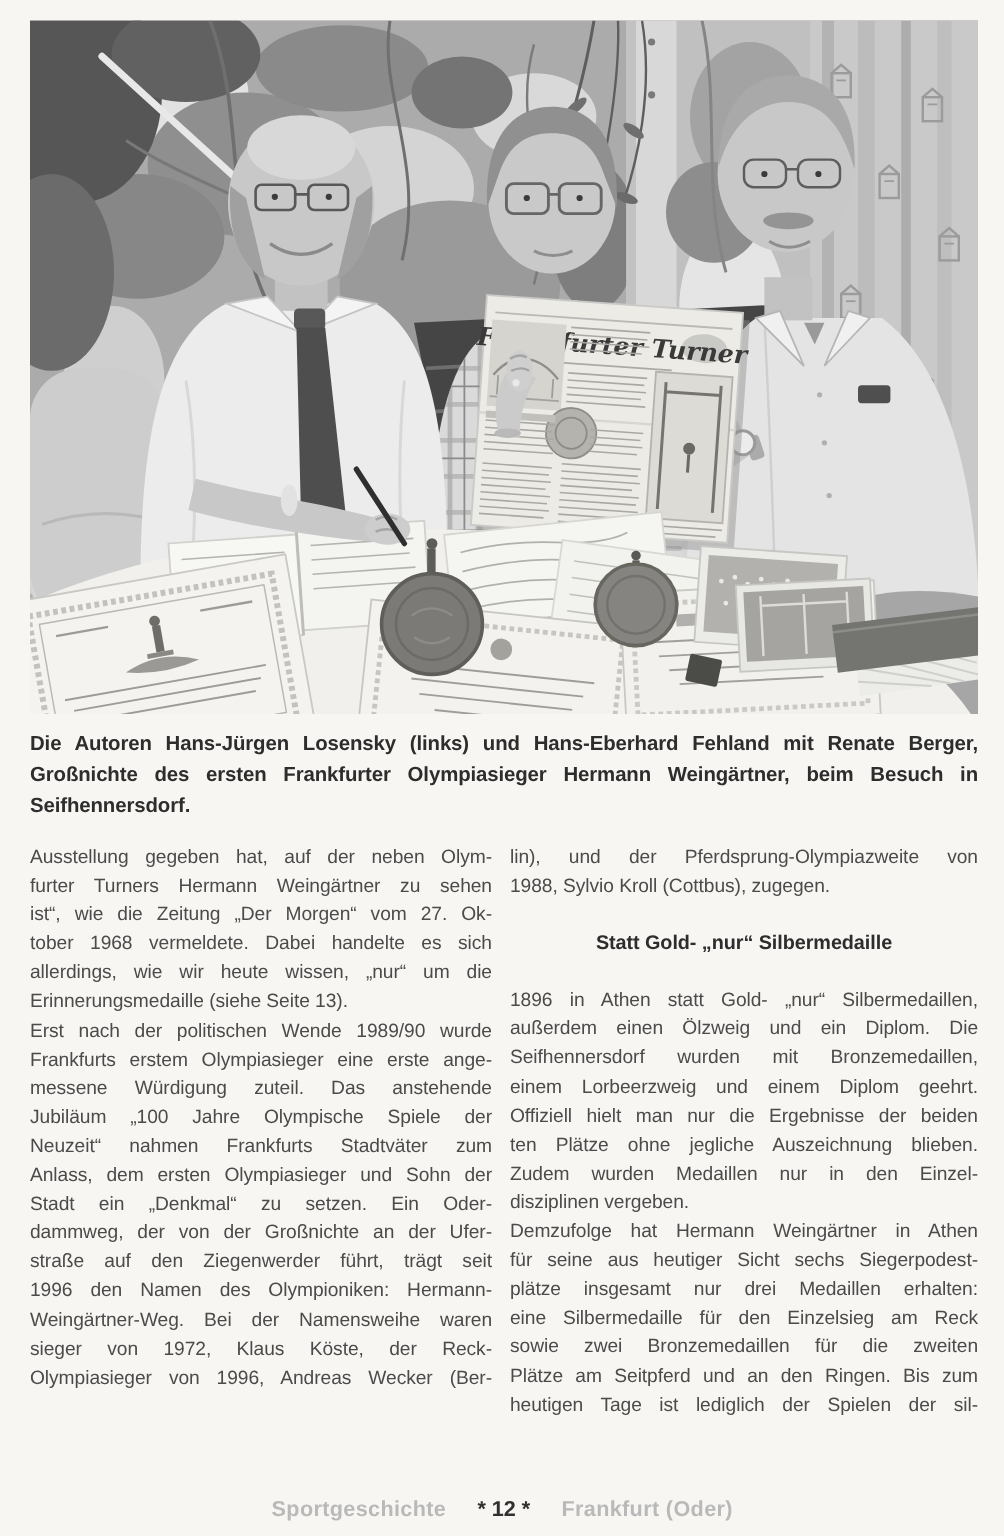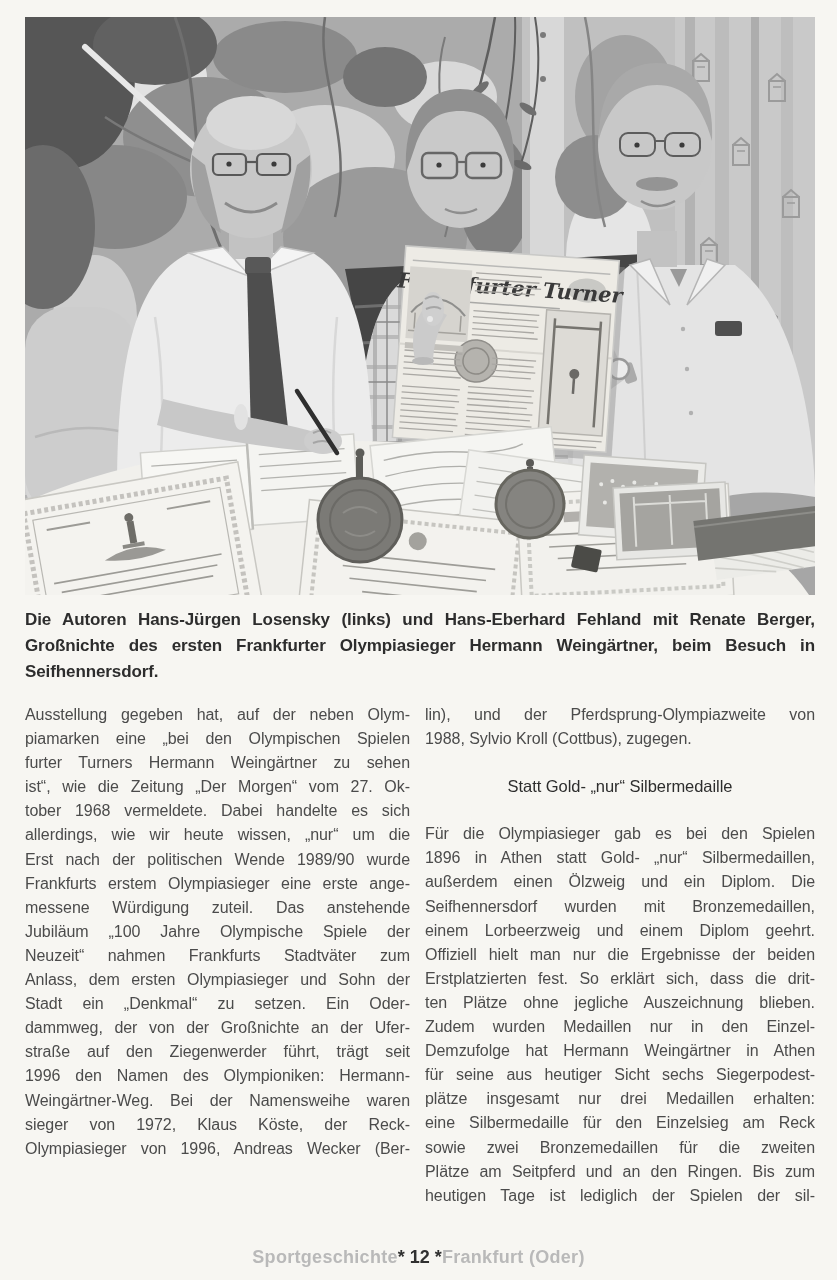--- a/index.html
+++ b/index.html
@@ -29,26 +29,26 @@
     position:absolute;left:25px;top:703px;width:790px;
     display:flex;gap:15px;
     font-size:16px;line-height:24.1px;color:var(--body-text);
     letter-spacing:-0.05px;
   }
   .col-left{width:385px;overflow:hidden;}
   .col-right{width:390px;overflow:hidden;}
   .tline{text-align:justify;text-align-last:justify;-moz-text-align-last:justify;}
   .tline-end{text-align-last:left;-moz-text-align-last:left;}
   .subheading{
-    text-align:center;font-weight:normal;color:var(--caption-text);
+    text-align:center;font-weight:bold;color:var(--caption-text);
     font-size:16.5px;line-height:24.1px;margin:23px 0 24px 0;
   }
   .footer{
     position:absolute;left:0;top:1247px;width:837px;
-    display:flex;justify-content:center;align-items:baseline;
+    display:flex;justify-content:center;align-items:baseline;gap:26px;
     font-weight:bold;font-size:18px;
   }
   .footer-muted{color:var(--footer-muted);letter-spacing:0.3px;}
   .footer-page{color:var(--footer-page);}
 </style>
 </head>
 <body>
 
 <div class="photo-frame">
 <svg viewBox="0 0 790 578" xmlns="http://www.w3.org/2000/svg">
@@ -392,25 +392,25 @@
 
 <div class="caption">
     <div class="tline">Die Autoren Hans-Jürgen Losensky (links) und Hans-Eberhard Fehland mit Renate Berger,</div>
     <div class="tline">Großnichte des ersten Frankfurter Olympiasieger Hermann Weingärtner, beim Besuch in</div>
     <div class="tline tline-end">Seifhennersdorf.</div>
   </div>
 
 <div class="columns">
   <div class="col-left">
       <div class="tline">Ausstellung gegeben hat, auf der neben Olym-</div>
-      <div class="tline">piamarken eine „bei den Olympischen Spielen</div>
       <div class="tline">furter Turners Hermann Weingärtner zu sehen</div>
       <div class="tline">ist“, wie die Zeitung „Der Morgen“ vom 27. Ok-</div>
       <div class="tline">tober 1968 vermeldete. Dabei handelte es sich</div>
       <div class="tline">allerdings, wie wir heute wissen, „nur“ um die</div>
+      <div class="tline tline-end">Erinnerungsmedaille (siehe Seite 13).</div>
       <div class="tline">Erst nach der politischen Wende 1989/90 wurde</div>
       <div class="tline">Frankfurts erstem Olympiasieger eine erste ange-</div>
       <div class="tline">messene Würdigung zuteil. Das anstehende</div>
       <div class="tline">Jubiläum „100 Jahre Olympische Spiele der</div>
       <div class="tline">Neuzeit“ nahmen Frankfurts Stadtväter zum</div>
       <div class="tline">Anlass, dem ersten Olympiasieger und Sohn der</div>
       <div class="tline">Stadt ein „Denkmal“ zu setzen. Ein Oder-</div>
       <div class="tline">dammweg, der von der Großnichte an der Ufer-</div>
       <div class="tline">straße auf den Ziegenwerder führt, trägt seit</div>
       <div class="tline">1996 den Namen des Olympioniken: Hermann-</div>
@@ -418,29 +418,28 @@
       <div class="tline">sieger von 1972, Klaus Köste, der Reck-</div>
       <div class="tline">Olympiasieger von 1996, Andreas Wecker (Ber-</div>
     </div>
   <div class="col-right">
     <div>
         <div class="tline">lin), und der Pferdsprung-Olympiazweite von</div>
         <div class="tline tline-end">1988, Sylvio Kroll (Cottbus), zugegen.</div>
       </div>
     <div class="subheading">Statt Gold- „nur“ Silbermedaille</div>
     <div>
-        <div class="tline">Für die Olympiasieger gab es bei den Spielen</div>
         <div class="tline">1896 in Athen statt Gold- „nur“ Silbermedaillen,</div>
         <div class="tline">außerdem einen Ölzweig und ein Diplom. Die</div>
         <div class="tline">Seifhennersdorf wurden mit Bronzemedaillen,</div>
         <div class="tline">einem Lorbeerzweig und einem Diplom geehrt.</div>
         <div class="tline">Offiziell hielt man nur die Ergebnisse der beiden</div>
-        <div class="tline">Erstplatzierten fest. So erklärt sich, dass die drit-</div>
         <div class="tline">ten Plätze ohne jegliche Auszeichnung blieben.</div>
         <div class="tline">Zudem wurden Medaillen nur in den Einzel-</div>
+        <div class="tline tline-end">disziplinen vergeben.</div>
         <div class="tline">Demzufolge hat Hermann Weingärtner in Athen</div>
         <div class="tline">für seine aus heutiger Sicht sechs Siegerpodest-</div>
         <div class="tline">plätze insgesamt nur drei Medaillen erhalten:</div>
         <div class="tline">eine Silbermedaille für den Einzelsieg am Reck</div>
         <div class="tline">sowie zwei Bronzemedaillen für die zweiten</div>
         <div class="tline">Plätze am Seitpferd und an den Ringen. Bis zum</div>
         <div class="tline">heutigen Tage ist lediglich der Spielen der sil-</div>
       </div>
   </div>
 </div>

